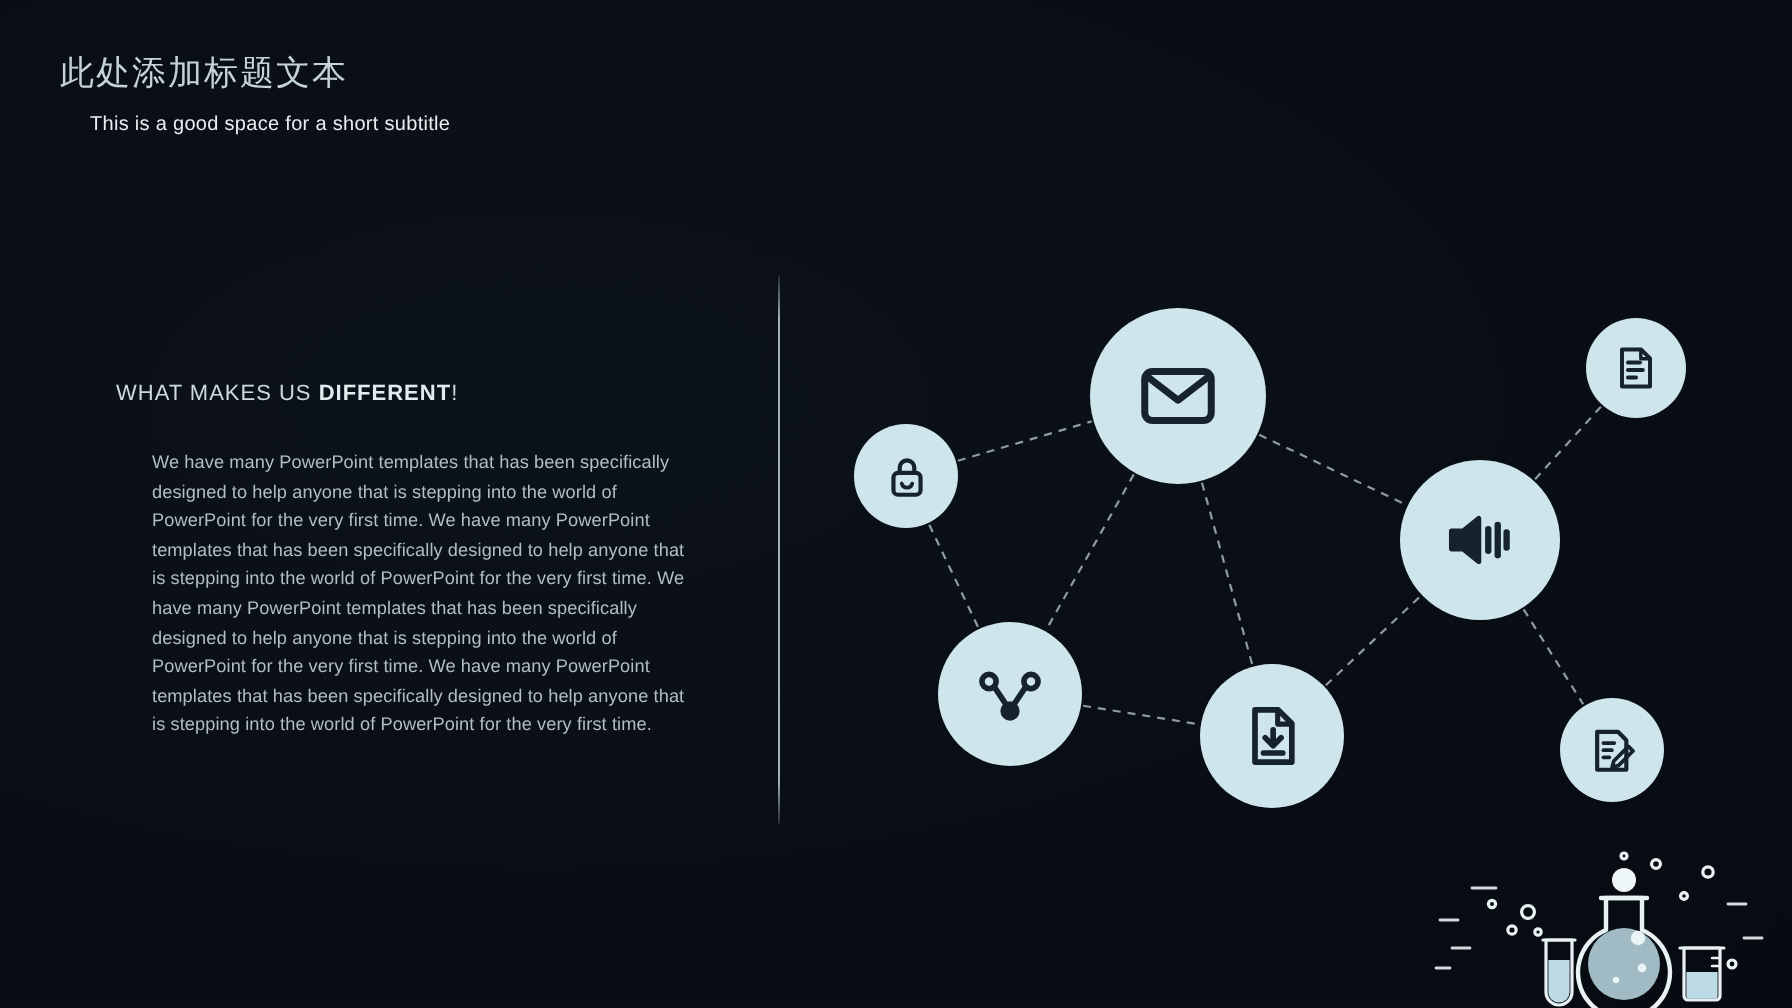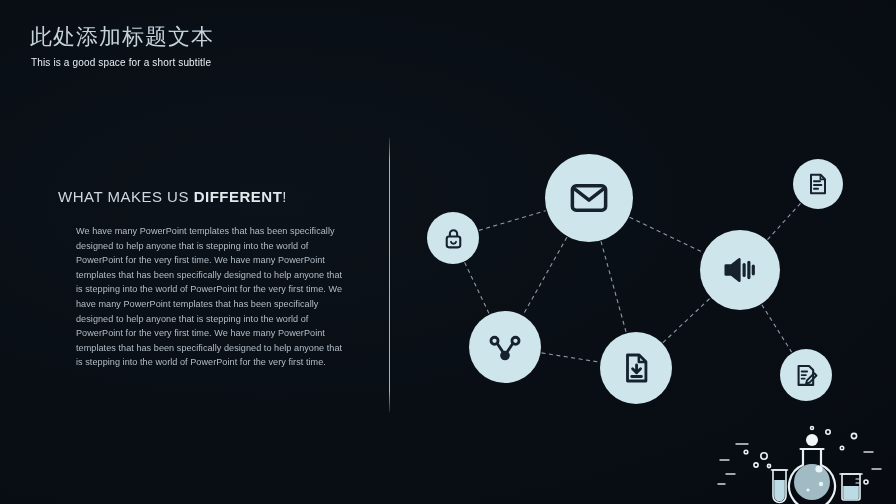--- a/index.html
+++ b/index.html
@@ -18,33 +18,33 @@
   }
 
   
   #header {
     position: absolute;
     left: 30px;
     top: 24px;
     width: 520px;
   }
   #slide-title {
-    font-size: 22px;
+    font-size: 17px;
     line-height: 26px;
     font-weight: 400;
     color: #c5d2da;
     letter-spacing: 1px;
     margin: 0;
     font-family: "DejaVu Sans", "Liberation Sans", sans-serif;
   }
   #slide-subtitle {
     font-size: 10px;
     line-height: 14px;
     color: #e9eef2;
-    margin: 6px 0 0 1px;
+    margin: 6px 0 0 15px;
     letter-spacing: 0.15px;
     font-weight: 400;
   }
 
   
   #divider {
     position: absolute;
     left: 389px;
     top: 138px;
     width: 1px;
@@ -53,21 +53,21 @@
   }
 
   
   #text-col {
     position: absolute;
     left: 58px;
     top: 188px;
     width: 305px;
   }
   #section-heading {
-    font-size: 15px;
+    font-size: 11px;
     line-height: 18px;
     color: #cfd8de;
     letter-spacing: 0.5px;
     margin: 0 0 16px 0;
     font-weight: 400;
   }
   #section-heading b { font-weight: 700; color: #e3eaee; }
   #body-copy {
     font-size: 9.1px;
     line-height: 14.6px;

